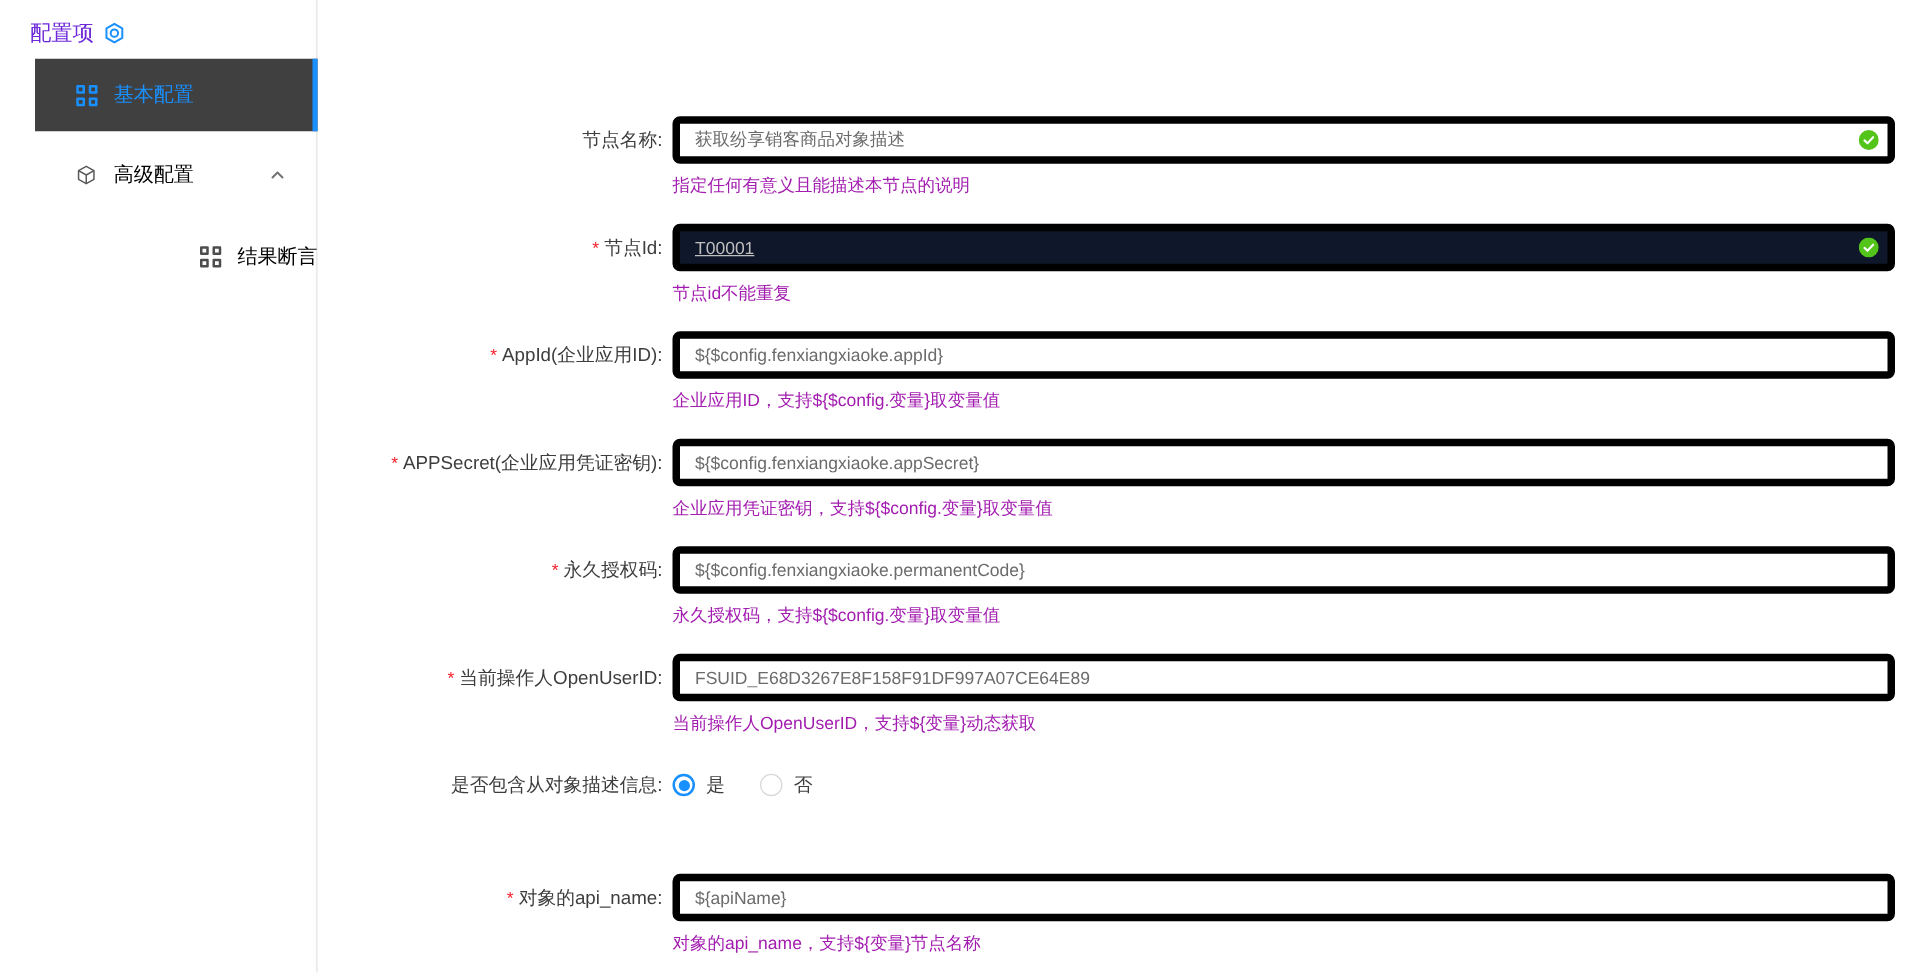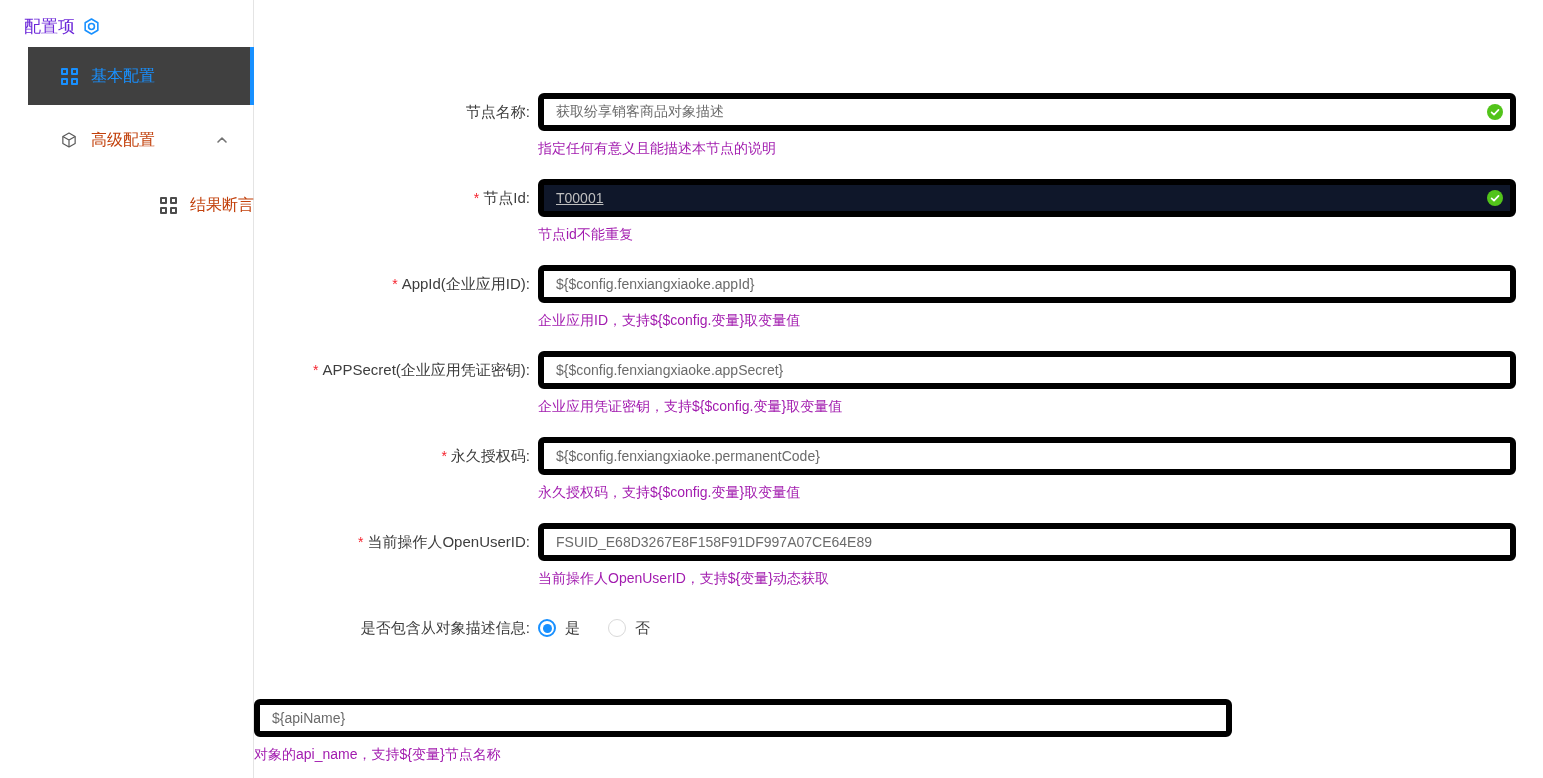--- a/index.html
+++ b/index.html
@@ -9,21 +9,21 @@
 
   
   .sidebar { width: 254px; height: 100%; position: relative; flex: 0 0 254px; }
   .sidebar-divider { position: absolute; top: 0; right: 0; width: 1px; height: 100%; background: #e4e4e4; }
   .sidebar-header { display: flex; align-items: center; gap: 7px; padding: 15px 0 0 24px;
     color: #6d28d9; font-size: 17px; font-weight: 400; }
   .sidebar-header .gear { width: 19px; height: 19px; display: inline-flex; }
 
   .menu { margin-top: 9px; }
   .menu-item { position: relative; display: flex; align-items: center; margin-left: 28px;
-    width: 226px; font-size: 16px; color: #c2410c; cursor: pointer; }
+    width: 226px; font-size: 16px; color: #000000; cursor: pointer; }
   .menu-item .mi-icon { display: inline-flex; align-items: center; justify-content: center;
     width: 18px; height: 18px; }
   .menu-item .mi-label { margin-left: 13px; }
   .mi-basic { height: 58px; padding-left: 32px; background: #404040; color: #1890ff; }
   .mi-basic::after { content: ""; position: absolute; right: 0; top: 0; width: 4px; height: 100%;
     background: #1890ff; }
   .mi-advanced { height: 44px; margin-top: 13px; padding-left: 32px; }
   .mi-result { height: 40px; margin-top: 23px; padding-left: 65px; justify-content: flex-end; }
   .caret { position: absolute; right: 25px; top: 50%; transform: translateY(-50%);
     width: 14px; height: 14px; display: inline-flex; }
@@ -221,20 +221,23 @@
           </span>
           <span class="radio-option">
             <span class="radio-dot"></span>
             <span>否</span>
           </span>
         </div>
       </div>
     </div>
 
     <div class="form-row">
+      <div class="label-cell">
+        <span class="star">*</span><label>对象的api_name:</label>
+      </div>
       <div class="field-cell">
         <div class="input-wrap">
           <input type="text" value="${apiName}" style="">
         </div>
         <div class="helper">对象的api_name，支持${变量}节点名称</div>
       </div>
     </div>
 
   </main>
 </div>

